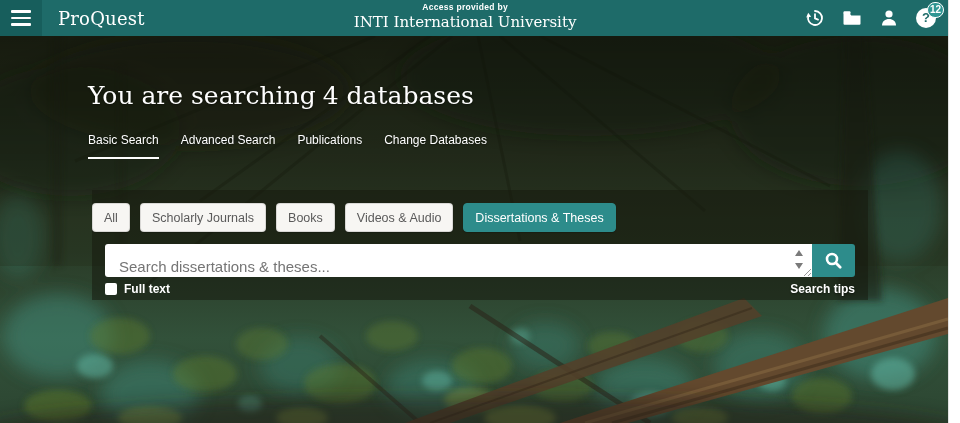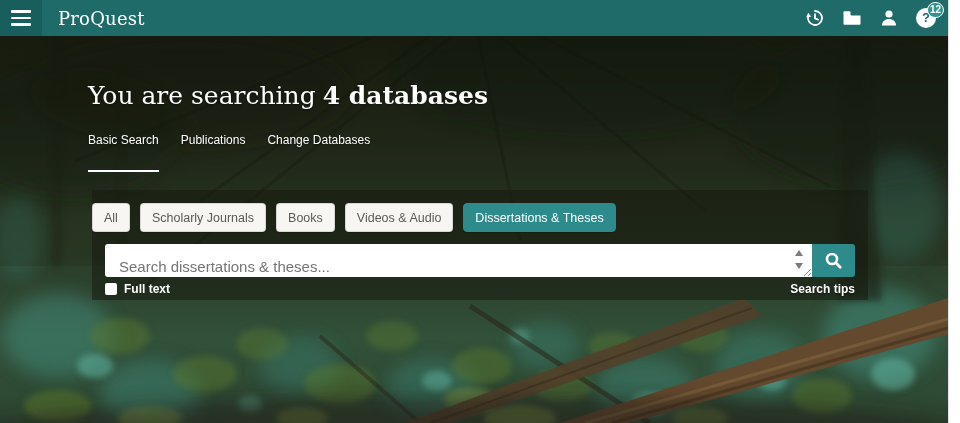--- a/index.html
+++ b/index.html
@@ -49,27 +49,27 @@
     background:#2f9693; border:1.5px solid #fff; border-radius:9px;
     color:#fff; font-size:10px; font-weight:bold; line-height:13px; text-align:center;
   }
 
   
   #hero-title {
     position:absolute; left:88px; top:80px; z-index:5;
     color:#fff; font-family:"DejaVu Serif", serif; font-size:25px; line-height:32px;
     text-shadow:0 1px 2px rgba(0,0,0,.35);
   }
-  #hero-title .bold { font-weight:bold; margin-left:7px;margin-top:28px; }
+  #hero-title .bold { font-weight:normal; margin-left:7px;margin-top:28px; }
 
   #tabs {
     position:absolute; left:88px; top:133px; z-index:5;
     display:flex; gap:22px; color:#fff; font-size:12px;
   }
-  .tab { padding-bottom:23px; cursor:pointer; text-shadow:0 1px 2px rgba(0,0,0,.4); }
+  .tab { padding-bottom:10px; cursor:pointer; text-shadow:0 1px 2px rgba(0,0,0,.4); }
   .tab.active { border-bottom:2.5px solid #fff; }
 
   
   #panel {
     position:absolute; left:92px; top:190px; width:776px; height:110px;
     background:rgba(22,26,14,.54); z-index:5;
   }
   #source-buttons {
     position:absolute; top:13px; left:0; width:776px;
     display:flex; justify-content:flex-start; gap:10px;
@@ -227,20 +227,24 @@
       <rect x="0" y="0" width="948" height="230" fill="#1e2513" opacity="0.22"></rect>
     </svg>
 
     <div id="header">
       <div id="menu-btn">
         <div class="bar"></div>
         <div class="bar"></div>
         <div class="bar"></div>
       </div>
       <div id="logo">ProQuest</div>
+      <div id="access-block">
+        <div id="access-line1">Access provided by</div>
+        <div id="access-line2">INTI International University</div>
+      </div>
       <div id="header-icons">
         <svg class="hicon" viewBox="0 0 20 20">
           <path d="M10 3 a7 7 0 1 1 -6.7 5" fill="none" stroke="#fff" stroke-width="1.8" stroke-linecap="round"></path>
           <polygon points="1.2,9.5 6.2,8.8 3.2,4.8" fill="#fff"></polygon>
           <path d="M10 6.2 V10.3 L13 11.6" fill="none" stroke="#fff" stroke-width="1.8" stroke-linecap="round"></path>
         </svg>
         <svg class="hicon" viewBox="0 0 20 20">
           <path d="M1.5 5.2 h6 l1.8 2.2 h9.2 v8.4 a1 1 0 0 1 -1 1 h-15 a1 1 0 0 1 -1 -1 Z" fill="#fff"></path>
           <rect x="1.5" y="3.2" width="7" height="3" rx="1" fill="#fff"></rect>
         </svg>
@@ -254,20 +258,21 @@
         </div>
       </div>
     </div>
 
     <div id="hero-title">
       <span>You are searching</span><span class="bold">4 databases</span>
     </div>
 
     <div id="tabs">
       <div class="tab active"><span>Basic Search</span></div>
+      <div class="tab"><span>Advanced Search</span></div>
       <div class="tab"><span>Publications</span></div>
       <div class="tab"><span>Change Databases</span></div>
     </div>
 
     <div id="panel">
       <div id="source-buttons">
         <button class="src-btn">
           <span>All</span>
         </button>
         <button class="src-btn">

